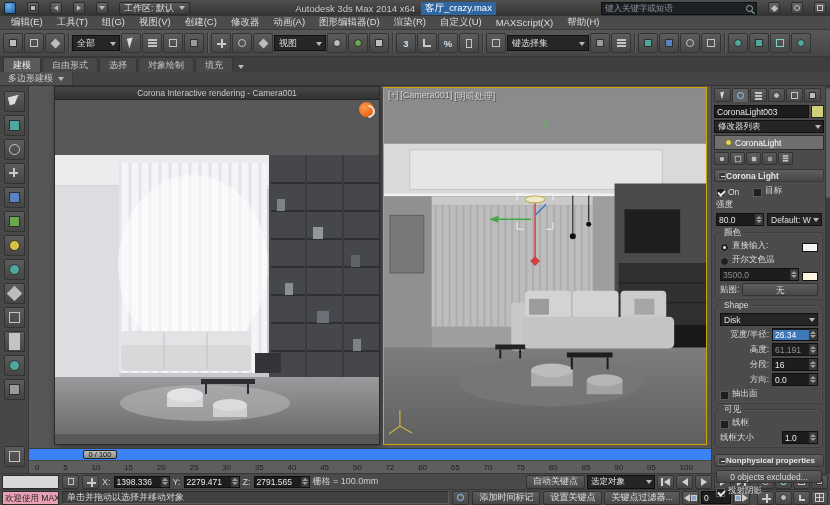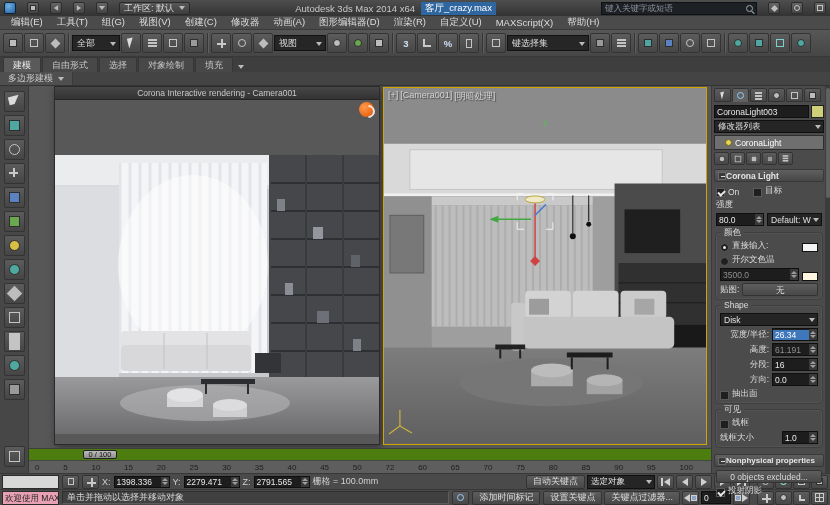--- a/index.html
+++ b/index.html
@@ -71,21 +71,21 @@
   .corona-logo { position:absolute; top:15px; right:5px; width:15px; height:15px; border-radius:50%; background:radial-gradient(circle at 35% 35%,#ff9a4d,#ef6c1a 60%,#d85a10); }
   .corona-logo::after { content:""; position:absolute; left:3px; top:3px; width:9px; height:9px; border-radius:50%; border:2px solid rgba(255,255,255,.85); border-left-color:transparent; border-bottom-color:transparent; transform:rotate(45deg); }
   #corona-window svg { position:absolute; left:0; top:68px; display:block; }
 
   
   #camera-viewport { position:absolute; top:1px; left:354px; width:324px; height:358px; border:1px solid #d2a400; background:#8b8b8b; }
   #camera-viewport svg { display:block; width:100%; height:100%; }
   .vp-label { position:absolute; top:2px; left:4px; font-size:9px; color:#d4d4d4; display:flex; gap:2px; text-shadow:1px 1px 1px rgba(0,0,0,.5); }
 
   
-  #time-slider { height:12px; background:#4d7c0f; border-top:1px solid #3e3e3e; position:relative; }
+  #time-slider { height:12px; background:#3b82f6; border-top:1px solid #3e3e3e; position:relative; }
   .slider-handle { position:absolute; left:54px; top:1px; width:34px; height:9px; background:linear-gradient(#bdbdbd,#8d8d8d); border:1px solid #222; border-radius:2px; font-size:7.5px; color:#111; text-align:center; line-height:8px; }
   #ruler { height:13px; background:#5e5e5e; border-top:1px solid #454545; position:relative; }
   .ticks { position:absolute; left:6px; right:18px; top:0; bottom:0; display:flex; justify-content:space-between; align-items:center; font-size:8px; color:#1e1e1e; }
 
   
   #cmd-panel { width:119px; background:#4b4b4b; border-left:1px solid #3a3a3a; position:relative; padding:1px 6px 0 2px; font-size:8.5px; display:flex; flex-direction:column; }
   .cp-scroll { position:absolute; right:0; top:0; bottom:0; width:5px; background:#3c3c3c; }
   .cp-scroll .thumb { position:absolute; top:2px; left:0.5px; width:4px; height:110px; background:#616161; border-radius:2px; }
   .cp-tabs { display:flex; gap:1px; padding:1px 0 2px; }
   .cptab { width:17px; height:14px; background:linear-gradient(#5c5c5c,#474747); border:1px solid #333; border-radius:2px 2px 0 0; display:flex; align-items:center; justify-content:center; }

